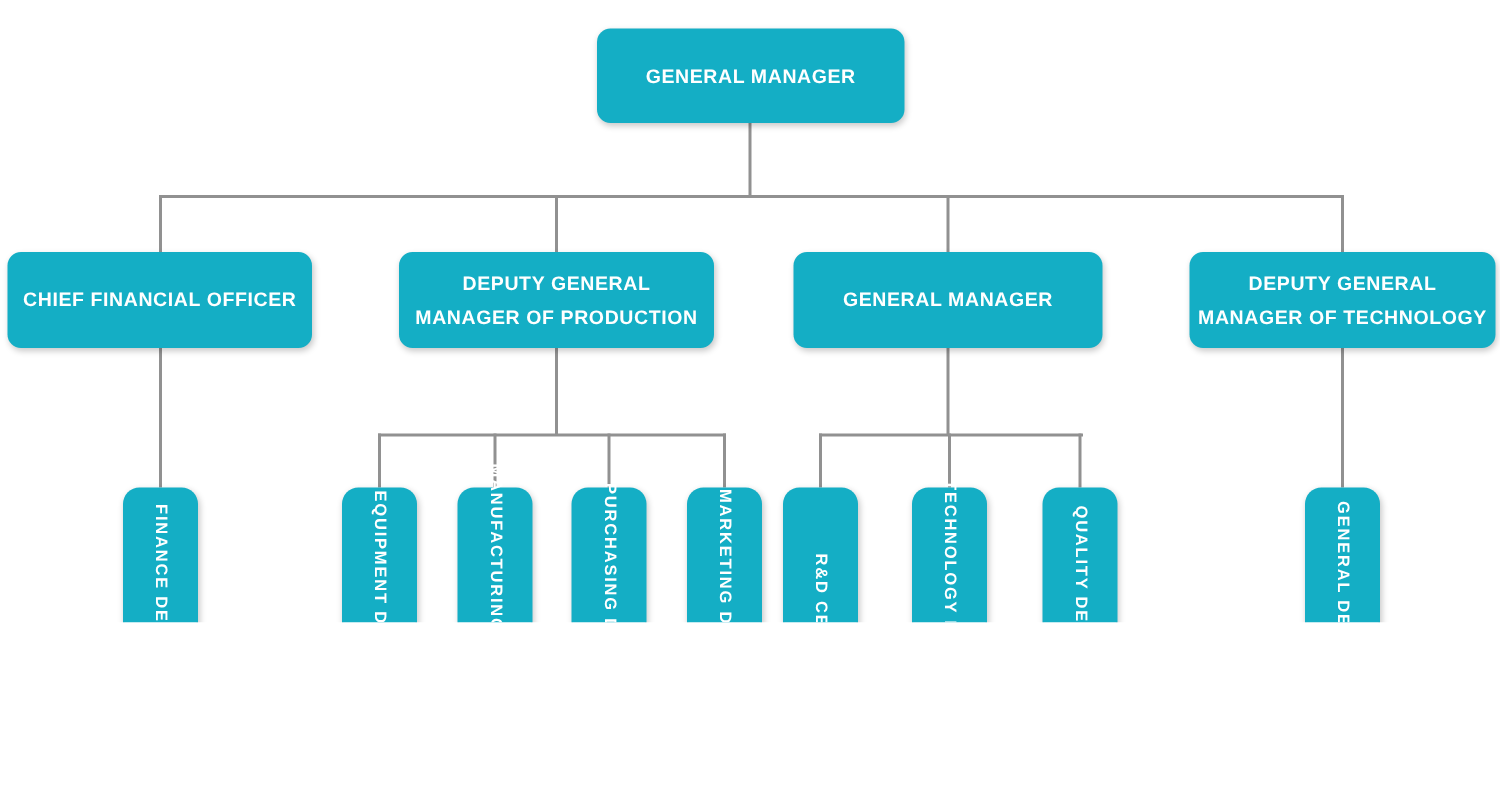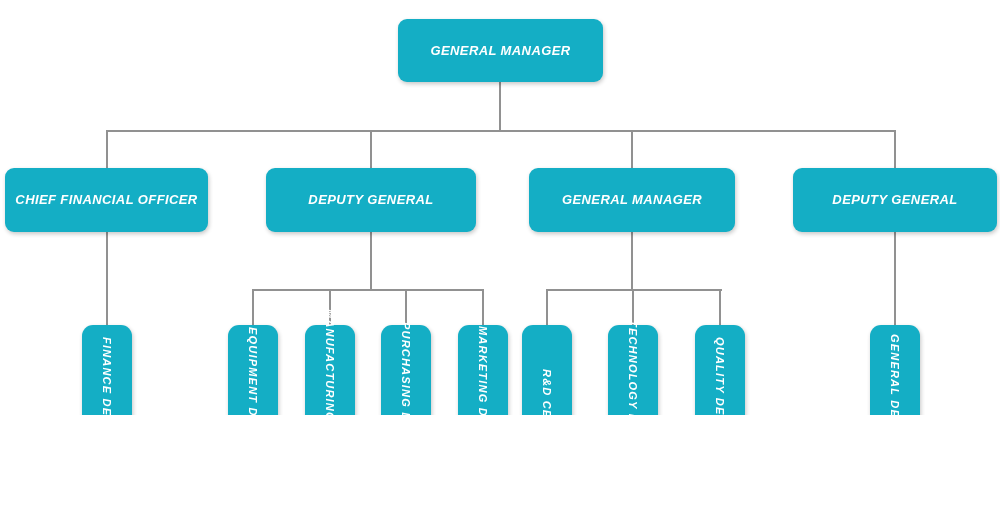--- a/index.html
+++ b/index.html
@@ -10,21 +10,20 @@
   }
   * { margin: 0; padding: 0; box-sizing: border-box; }
   html, body { background: var(--bg); }
   .canvas {
     position: relative;
     width: 1000px;
     height: 415px;
     background: var(--bg);
     font-family: "Liberation Sans", sans-serif;
     overflow: hidden;
-    font-style: italic;
   }
   .line { position: absolute; background: var(--line); }
   .line.v { width: 2px; }
   .line.h { height: 2px; }
   .node {
     position: absolute;
     background: var(--box);
     color: var(--text);
     border-radius: 9px;
     display: flex;
@@ -87,26 +86,28 @@
 
   <div class="node hnode" style="left:398px;top:19px;width:205px;height:63px">
     <span>GENERAL MANAGER</span>
   </div>
 
   <div class="node hnode" style="left:5px;top:168px;width:203px;height:64px">
     <span>CHIEF FINANCIAL OFFICER</span>
   </div>
   <div class="node hnode" style="left:266px;top:168px;width:210px;height:64px">
     <span>DEPUTY GENERAL</span>
+    <span>MANAGER OF PRODUCTION</span>
   </div>
   <div class="node hnode" style="left:529px;top:168px;width:206px;height:64px">
     <span>GENERAL MANAGER</span>
   </div>
   <div class="node hnode" style="left:793px;top:168px;width:204px;height:64px">
     <span>DEPUTY GENERAL</span>
+    <span>MANAGER OF TECHNOLOGY</span>
   </div>
 
   <div class="node dept" style="left:82px;top:325px">
     <span class="vtext">FINANCE DEPARTMENT</span>
   </div>
   <div class="node dept" style="left:228px;top:325px">
     <span class="vtext">EQUIPMENT DEPARTMENT</span>
   </div>
   <div class="node dept" style="left:305px;top:325px">
     <span class="vtext">MANUFACTURING DEPARTMENT</span>

